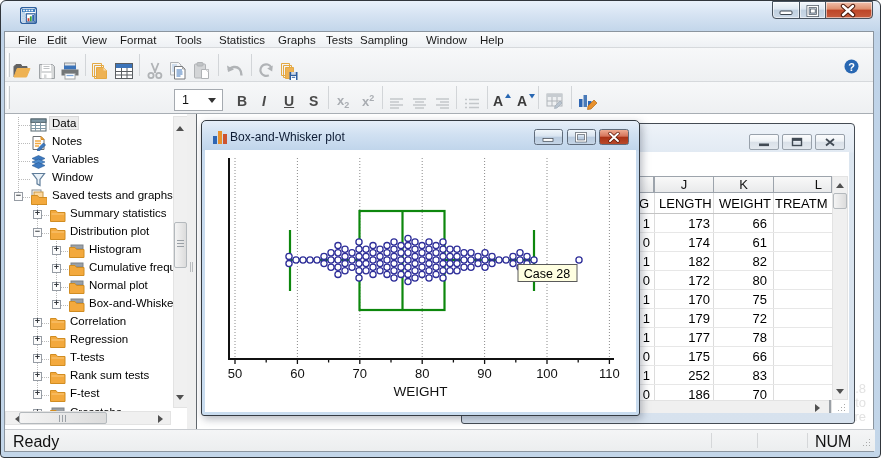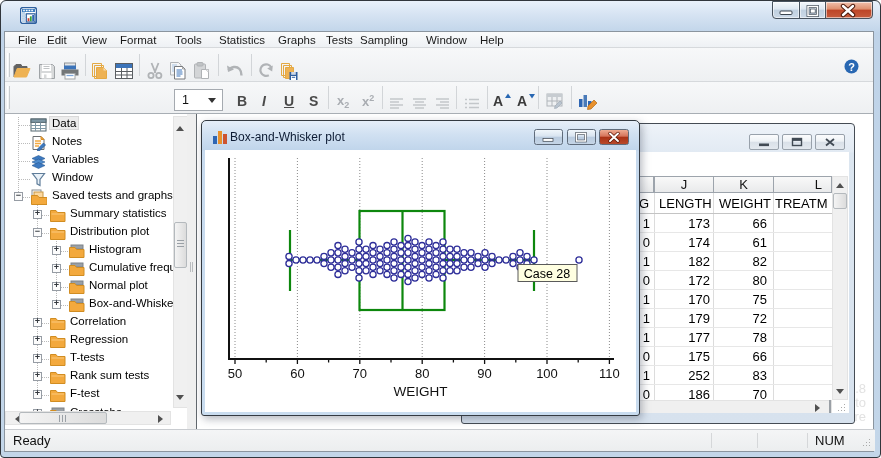--- a/index.html
+++ b/index.html
@@ -24,21 +24,21 @@
 #splitter{position:absolute;left:187px;top:114px;width:9px;height:315px;background:#efefef}
 .tlabel{position:absolute;font-size:11.5px;color:#000;white-space:nowrap}
 .sel{background:#ececec;outline:1px solid #d9d9d9;padding:0 2px;margin-left:-2px}
 .dotv{position:absolute;width:1px;background-image:linear-gradient(#bbb 1px,transparent 1px);background-size:1px 2px}
 .doth{position:absolute;height:1px;background-image:linear-gradient(90deg,#bbb 1px,transparent 1px);background-size:2px 1px}
 .ebox{position:absolute;width:9px;height:9px;background:#fcfcfc;border:1px solid #969ca4;font-size:9px;line-height:7px;text-align:center;color:#33383e}
 .ebox span{position:relative;top:-1px;font-weight:bold;font-family:"Liberation Mono",monospace}
 .sbtrack{position:absolute;background:#f0f0f0;border:1px solid #e3e3e3}
 .sbthumb{position:absolute;background:linear-gradient(90deg,#f4f4f4,#dcdcdc);border:1px solid #b4b9bd;border-radius:2px}
 .arrow{position:absolute;width:0;height:0}
-#status{position:absolute;left:5px;top:429px;width:870px;height:22px;background:linear-gradient(180deg,#f4f5f6,#eceeef);border-top:1px solid #c9ccd0;font-size:13px;color:#111}
+#status{position:absolute;left:5px;top:429px;width:870px;height:22px;background:linear-gradient(180deg,#f4f5f6,#eceeef);border-top:1px solid #c9ccd0;font-size:16px;color:#111}
 .ssep{position:absolute;top:3px;bottom:3px;width:1px;background:#d5d7d9}
 #mdi{position:absolute;left:196px;top:114px;width:677px;height:315px;background:#fff;border-left:1px solid #61676d;overflow:hidden}
 .faint{position:absolute;color:#e2e2e2;font-size:13px;line-height:14px}
 #sheetwin{position:absolute;left:264px;top:9px;width:394px;height:301px;border:1px solid #454c54;border-radius:4px 4px 3px 3px;
  background:linear-gradient(180deg,#eef3f9 0,#e2eaf3 28px,#dce6f0 29px,#d7e2ee 100%)}
 .ibtn{position:absolute;top:10px;width:30px;height:16px;border:1px solid #98a1ab;border-radius:2px;
  background:linear-gradient(180deg,#fbfcfd 0,#eef2f6 45%,#d9e0e8 50%,#e3e9ef 100%)}
 #sheetclient{position:absolute;left:3px;top:28px;width:384px;height:261px;background:#fff;overflow:hidden}
 .shead{position:absolute;font-size:13px;color:#111;text-align:center;line-height:16px;background:linear-gradient(180deg,#f9f9f9,#e9eaeb);border:1px solid #9da4ac;height:17px}
 .vline{position:absolute;width:1px;background:#dcdcdc}

